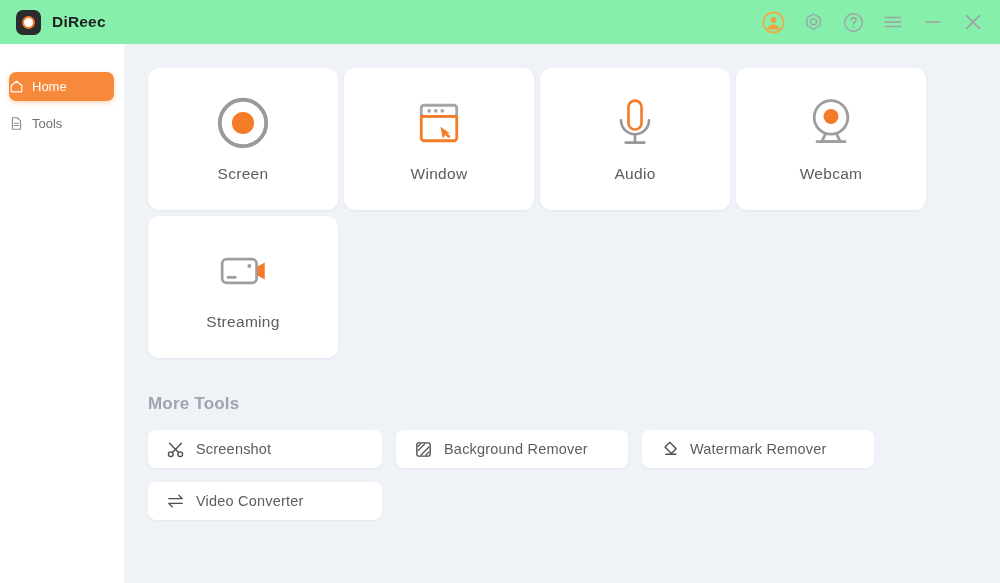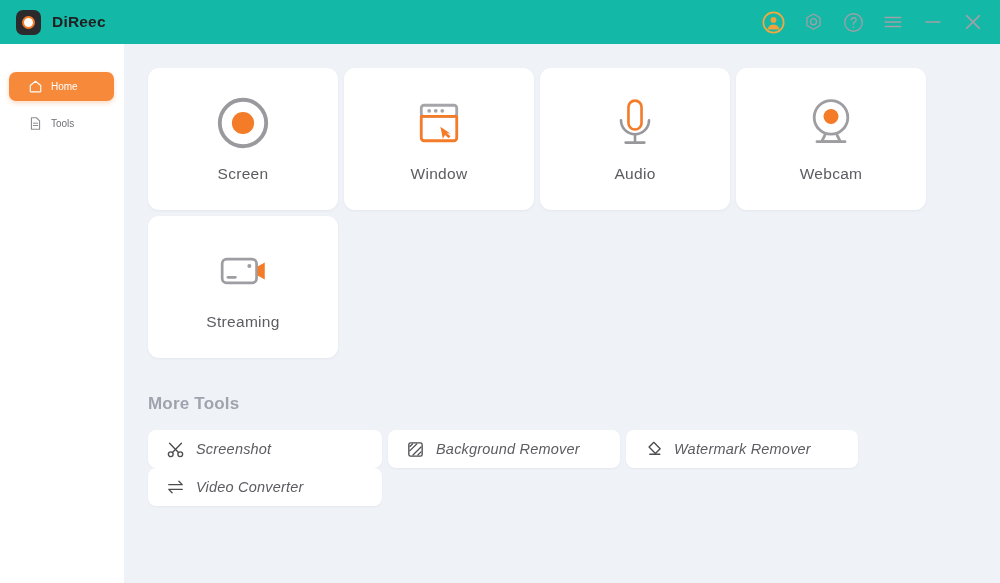--- a/index.html
+++ b/index.html
@@ -14,21 +14,21 @@
     width: 1000px; height: 583px;
     background: #ffffff;
     display: flex;
     flex-direction: column;
   }
 
   
   .titlebar {
     height: 44px;
     flex: 0 0 44px;
-    background: #14b8a6;
+    background: #86efac;
     display: flex;
     align-items: center;
     padding: 0 14px 0 16px;
   }
   .brand { display: flex; align-items: center; gap: 11px; }
   .brand-logo {
     width: 25px; height: 25px;
     border-radius: 7px;
     background: #2b2b2e;
     display: flex; align-items: center; justify-content: center;
@@ -65,22 +65,21 @@
     flex: 0 0 124px;
     background: #ffffff;
     padding: 28px 10px 0 9px;
   }
   .nav-item {
     height: 29px;
     border-radius: 7px;
     display: flex;
     align-items: center;
     gap: 8px;
-    padding-left: 19px;
-    font-size: 10px;
+    font-size: 13px;
     color: #6f7075;
     cursor: pointer;
     margin-bottom: 8px;
   }
   .nav-item.active {
     background: #f7893b;
     color: #ffffff;
     box-shadow: 0 2px 5px rgba(244,123,40,.28);
   }
   .nav-item .nico { width: 15px; height: 15px; display:flex; align-items:center; justify-content:center; }
@@ -125,21 +124,21 @@
 
   .more-title {
     margin-top: 36px;
     margin-bottom: 16px;
     font-size: 17px;
     font-weight: bold;
     color: #9ea3ad;
     letter-spacing: .2px;
   }
 
-  .tools-row { display: flex; gap: 6px; flex-wrap: wrap; font-style: italic; }
+  .tools-row { display: flex; gap: 14px; margin-bottom: 14px; flex-wrap: wrap; }
   .tool-btn {
     height: 38px;
     background: #ffffff;
     border-radius: 8px;
     display: flex;
     align-items: center;
     gap: 11px;
     padding: 0 18px;
     font-size: 14.5px;
     color: #5c5c61;

